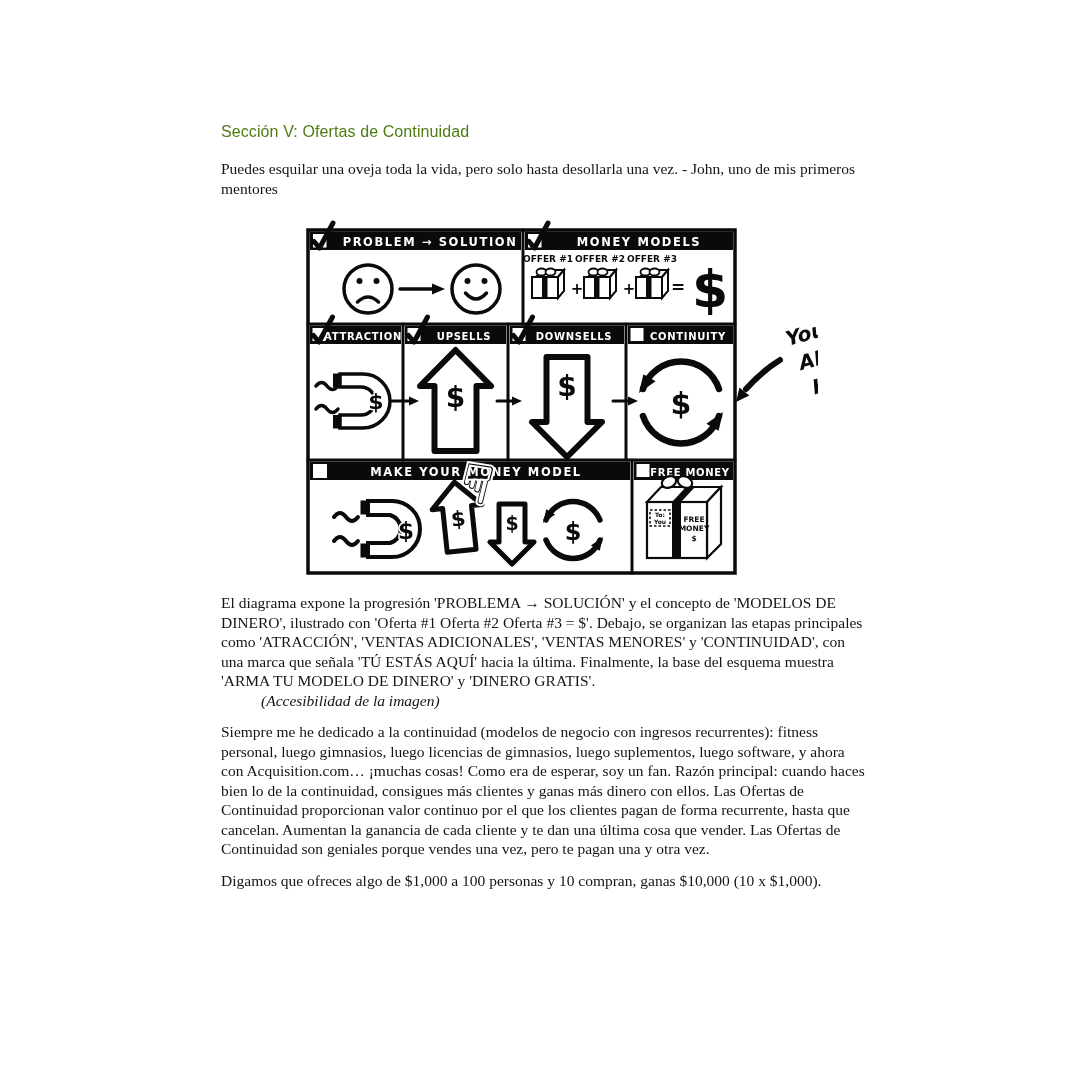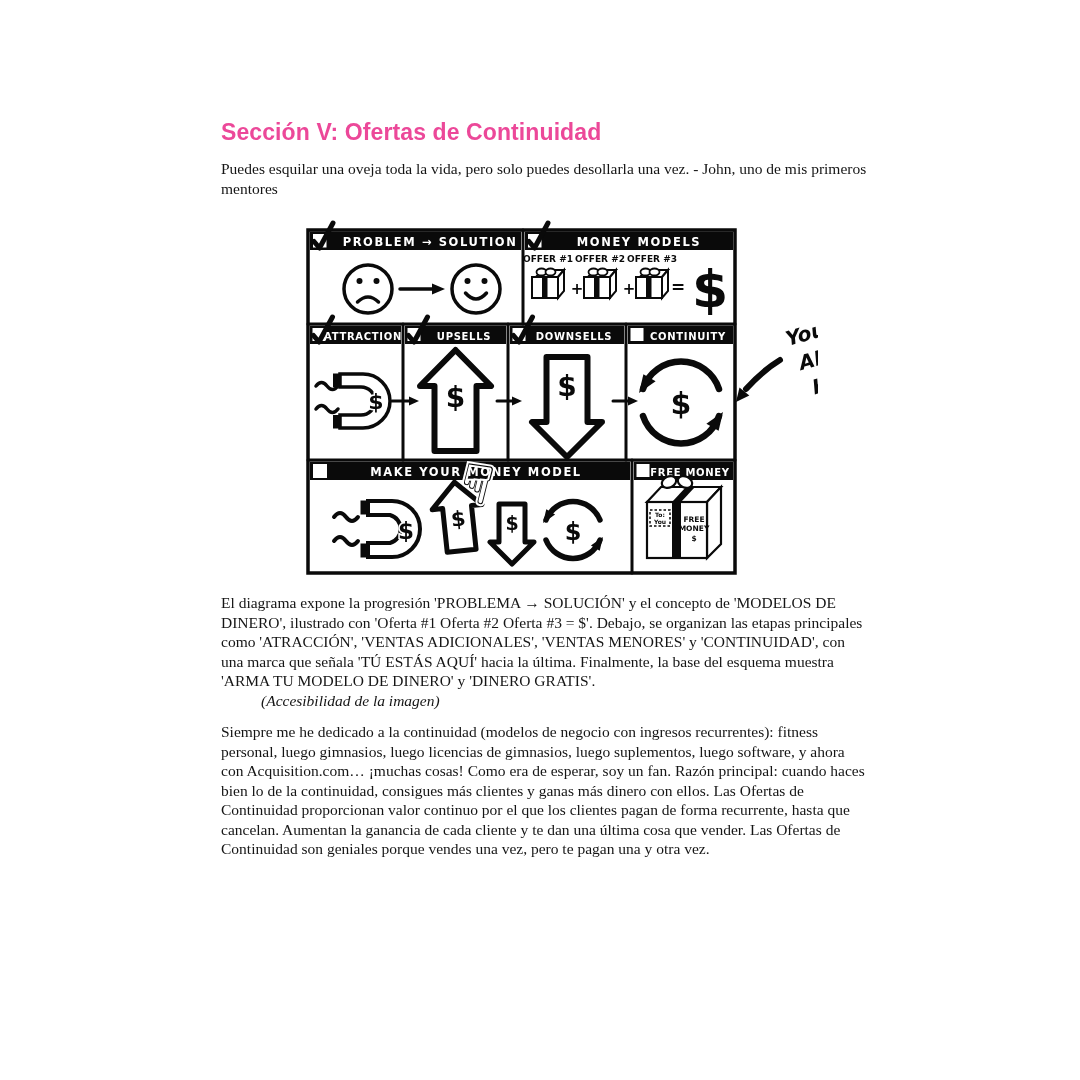--- a/index.html
+++ b/index.html
@@ -2,22 +2,22 @@
 <html><head>
 <meta charset="utf-8">
 <style>
   html,body{margin:0;padding:0;}
   body{
     width:1080px;height:1080px;background:#ffffff;position:relative;
     font-family:"Liberation Serif", serif;color:#151515;overflow:hidden;
   }
   .content{position:absolute;left:221px;top:120px;width:646px;}
   h1.heading{
-    font-family:"Liberation Sans", sans-serif;font-size:23px;font-weight:700;
-    color:#ec4899;margin:0 0 15px 0;line-height:24px;letter-spacing:0.1px;
+    font-family:"Liberation Sans", sans-serif;font-size:16px;font-weight:400;
+    color:#4d7c0f;margin:0 0 15px 0;line-height:24px;letter-spacing:0.1px;
   }
   p.para{font-size:15.5px;line-height:19.5px;margin:0 0 12px 0;}
   p.para em{font-style:italic;margin-left:40px;}
   .figure{margin:9px 0 11px 85px;width:512px;height:372px;}
   .figure svg{display:block;}
 
   
   .bd{fill:none;stroke:#0a0a0a;}
   .bar{fill:#0a0a0a;}
   .cb{fill:#ffffff;stroke:none;}
@@ -39,21 +39,21 @@
   .yah{fill:#0a0a0a;font-family:"DejaVu Sans",sans-serif;font-weight:700;font-style:italic;font-size:20px;}
 </style>
 </head>
 <body>
 
 <div class="page">
   <div class="content">
 
     <h1 class="heading">Sección V: Ofertas de Continuidad</h1>
 
-    <p class="para">Puedes esquilar una oveja toda la vida, pero solo puedes desollarla una vez. - John, uno de mis primeros mentores</p>
+    <p class="para">Puedes esquilar una oveja toda la vida, pero solo hasta desollarla una vez. - John, uno de mis primeros mentores</p>
 
     <div class="figure">
       <svg width="512" height="372" viewBox="0 0 512 372" xmlns="http://www.w3.org/2000/svg">
 
         <defs>
           <g id="gift">
             <polygon class="ic" stroke-width="2" points="5,9 11,2 33,2 27,9"></polygon>
             <polygon class="ic" stroke-width="2" points="27,9 33,2 33,23 27,30"></polygon>
             <rect class="ic" stroke-width="2" x="1" y="9" width="26" height="21"></rect>
             <rect class="icf" x="11" y="9" width="5.5" height="21"></rect>
@@ -240,15 +240,16 @@
           </g>
         </g>
       </svg>
     </div>
 
     <p class="para"><span>El diagrama expone la progresión 'PROBLEMA → SOLUCIÓN' y el concepto de 'MODELOS DE DINERO', ilustrado con 'Oferta #1 Oferta #2 Oferta #3 = $'. Debajo, se organizan las etapas principales como 'ATRACCIÓN', 'VENTAS ADICIONALES', 'VENTAS MENORES' y 'CONTINUIDAD', con una marca que señala 'TÚ ESTÁS AQUÍ' hacia la última. Finalmente, la base del esquema muestra 'ARMA TU MODELO DE DINERO' y 'DINERO GRATIS'.</span><br><em>(Accesibilidad de la imagen)</em></p>
 
     <p class="para">Siempre me he dedicado a la continuidad (modelos de negocio con ingresos recurrentes): fitness personal, luego gimnasios, luego licencias de gimnasios, luego suplementos, luego software, y ahora con Acquisition.com… ¡muchas cosas! Como era de esperar, soy un fan. Razón principal: cuando haces bien lo de la continuidad, consigues más clientes y ganas más dinero con ellos. Las Ofertas de Continuidad proporcionan valor continuo por el que los clientes pagan de forma recurrente, hasta que cancelan. Aumentan la ganancia de cada cliente y te dan una última cosa que vender. Las Ofertas de Continuidad son geniales porque vendes una vez, pero te pagan una y otra vez.</p>
 
 
+    <p class="para">Digamos que ofreces algo de $1,000 a 100 personas y 10 compran, ganas $10,000 (10 x $1,000).</p>
 
   </div>
 </div>
 
 </body></html>

